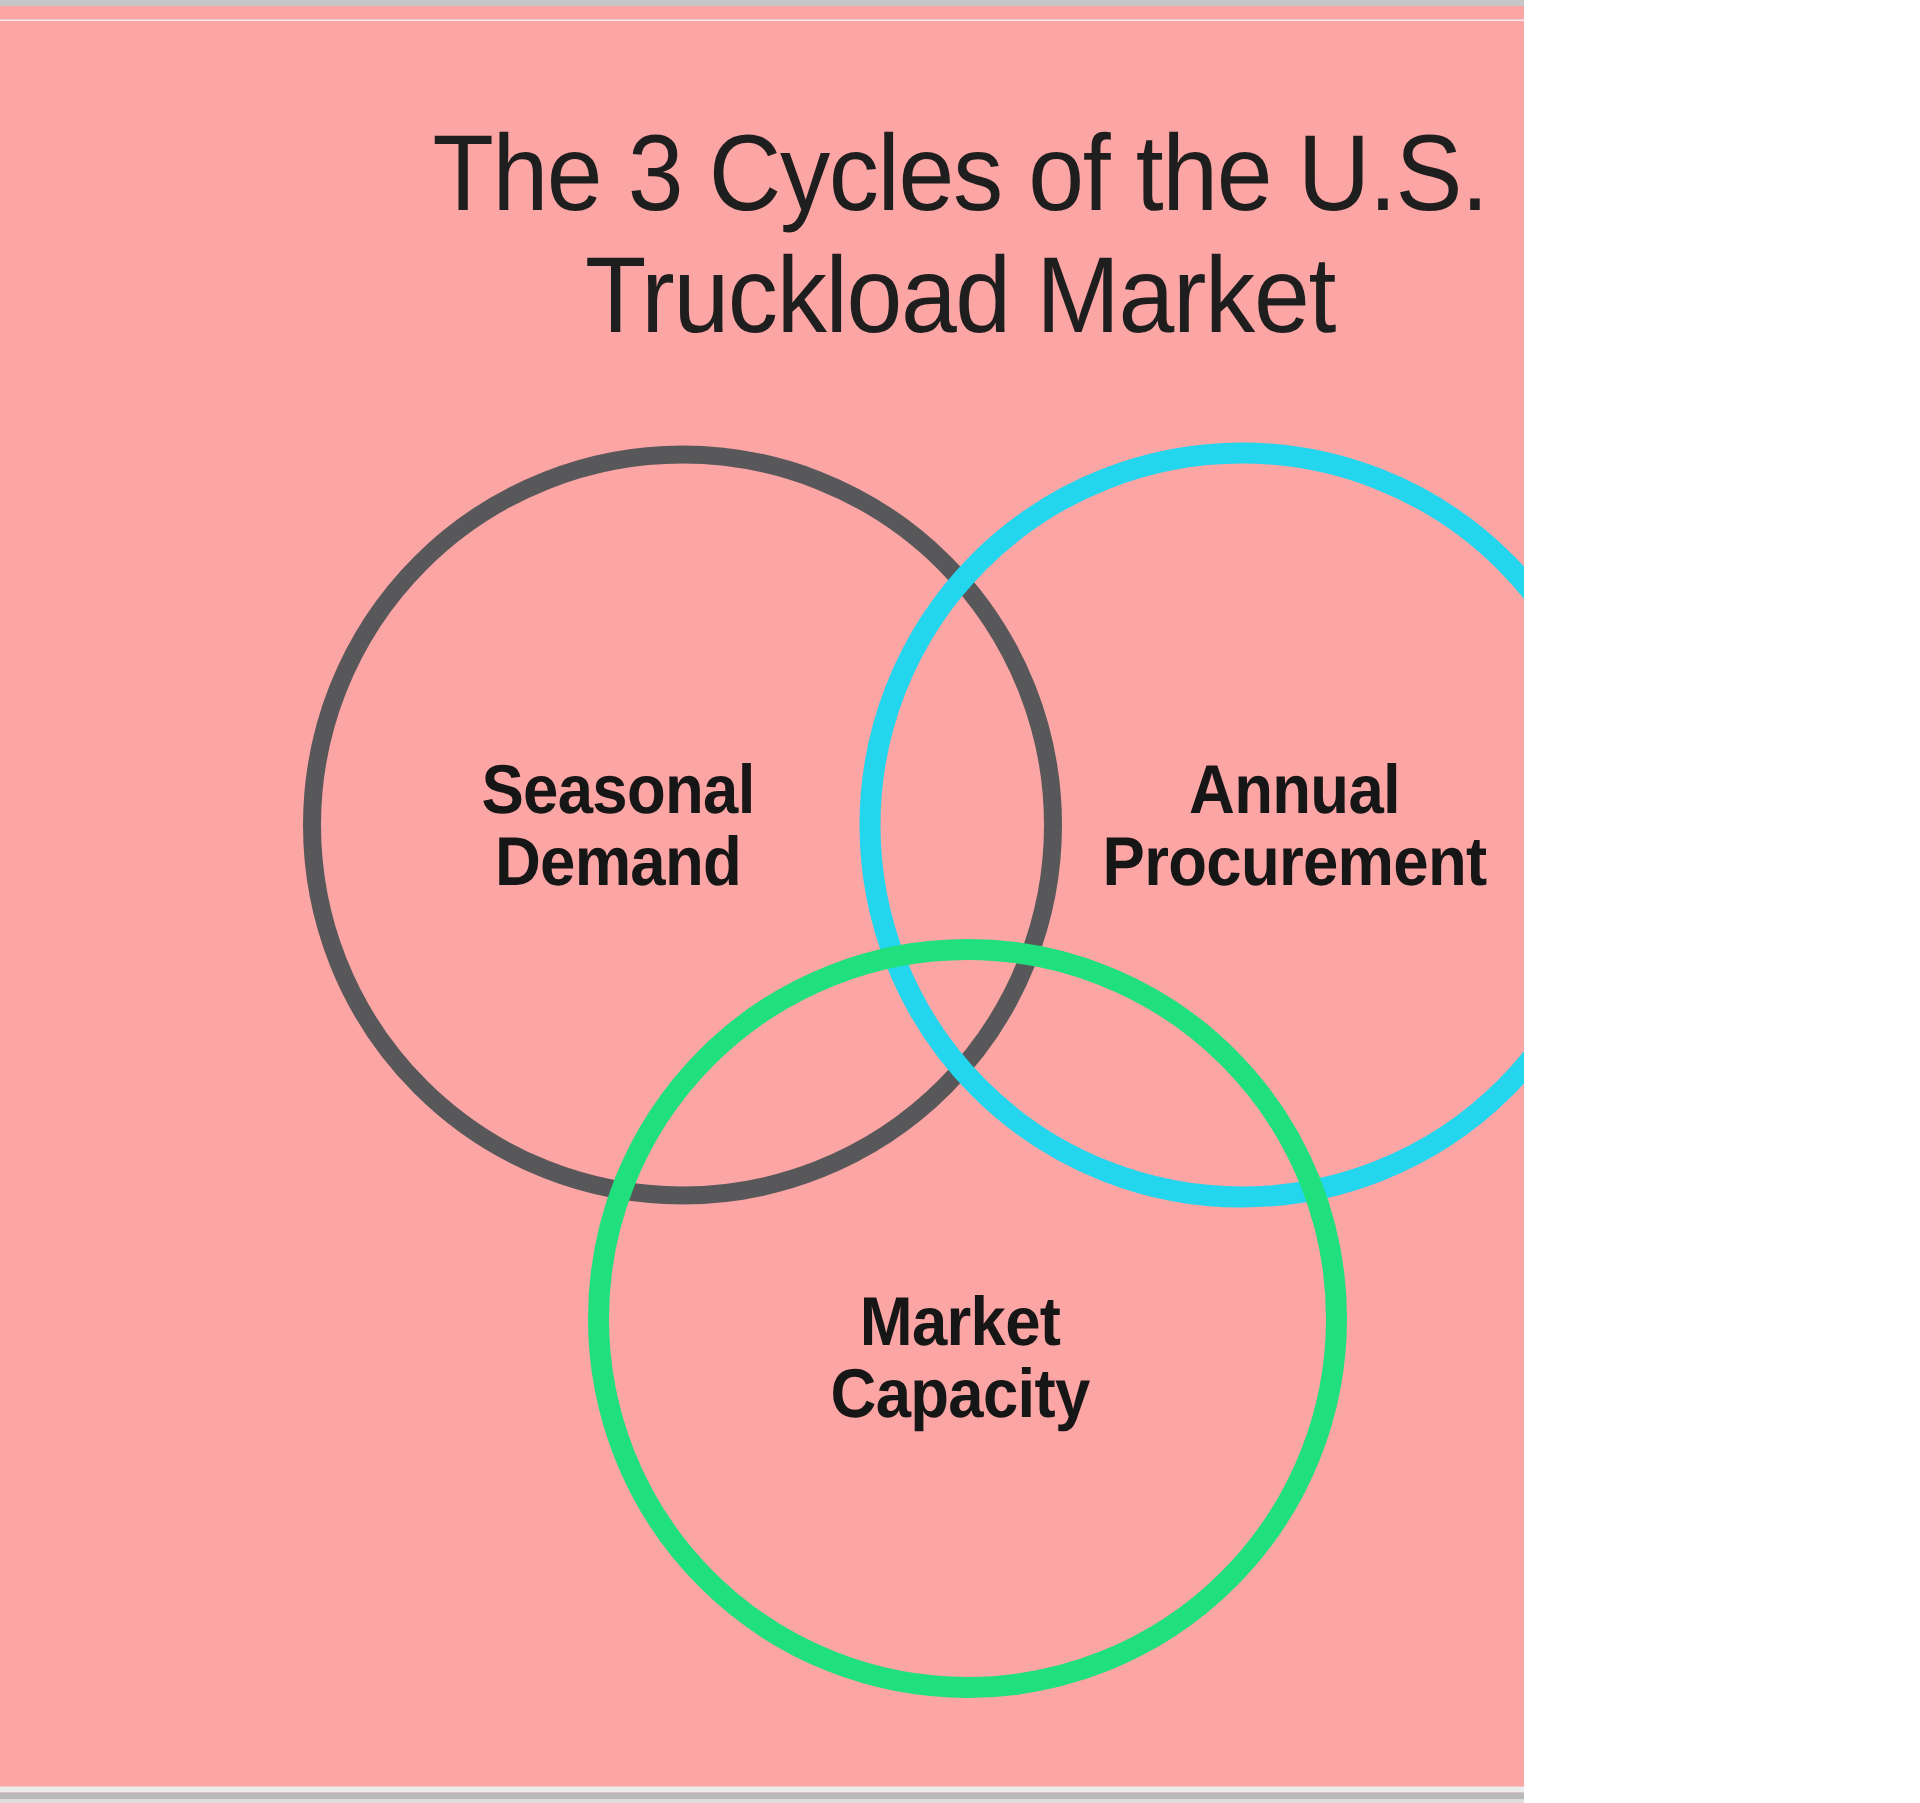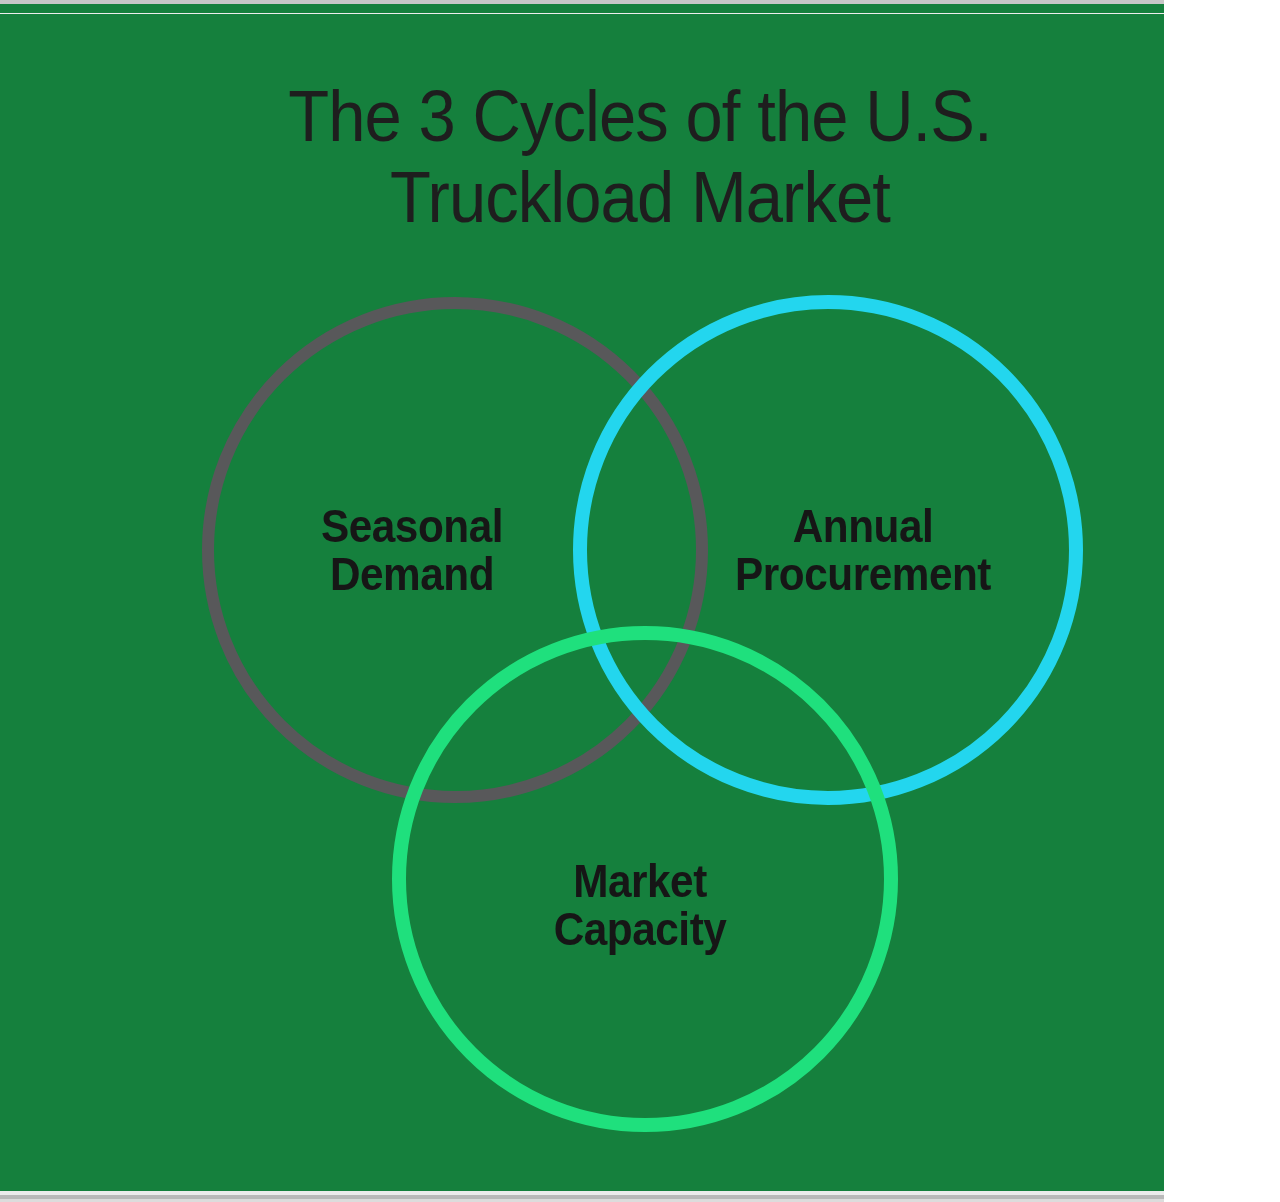--- a/index.html
+++ b/index.html
@@ -2,23 +2,23 @@
 <html><head>
 <meta charset="utf-8">
 <style>
   html, body {
     margin: 0;
     padding: 0;
     background: #ffffff;
   }
   .page {
     position: relative;
-    width: 1164px;
+    width: 1016px;
     height: 1202px;
-    background: #15803d;
+    background: #fca5a5;
     overflow: hidden;
     font-family: "Liberation Sans", sans-serif;
   }
   .border-top {
     position: absolute;
     top: 0; left: 0; right: 0;
     height: 4px;
     background: #c7c7c7;
   }
   .border-top-faint {

